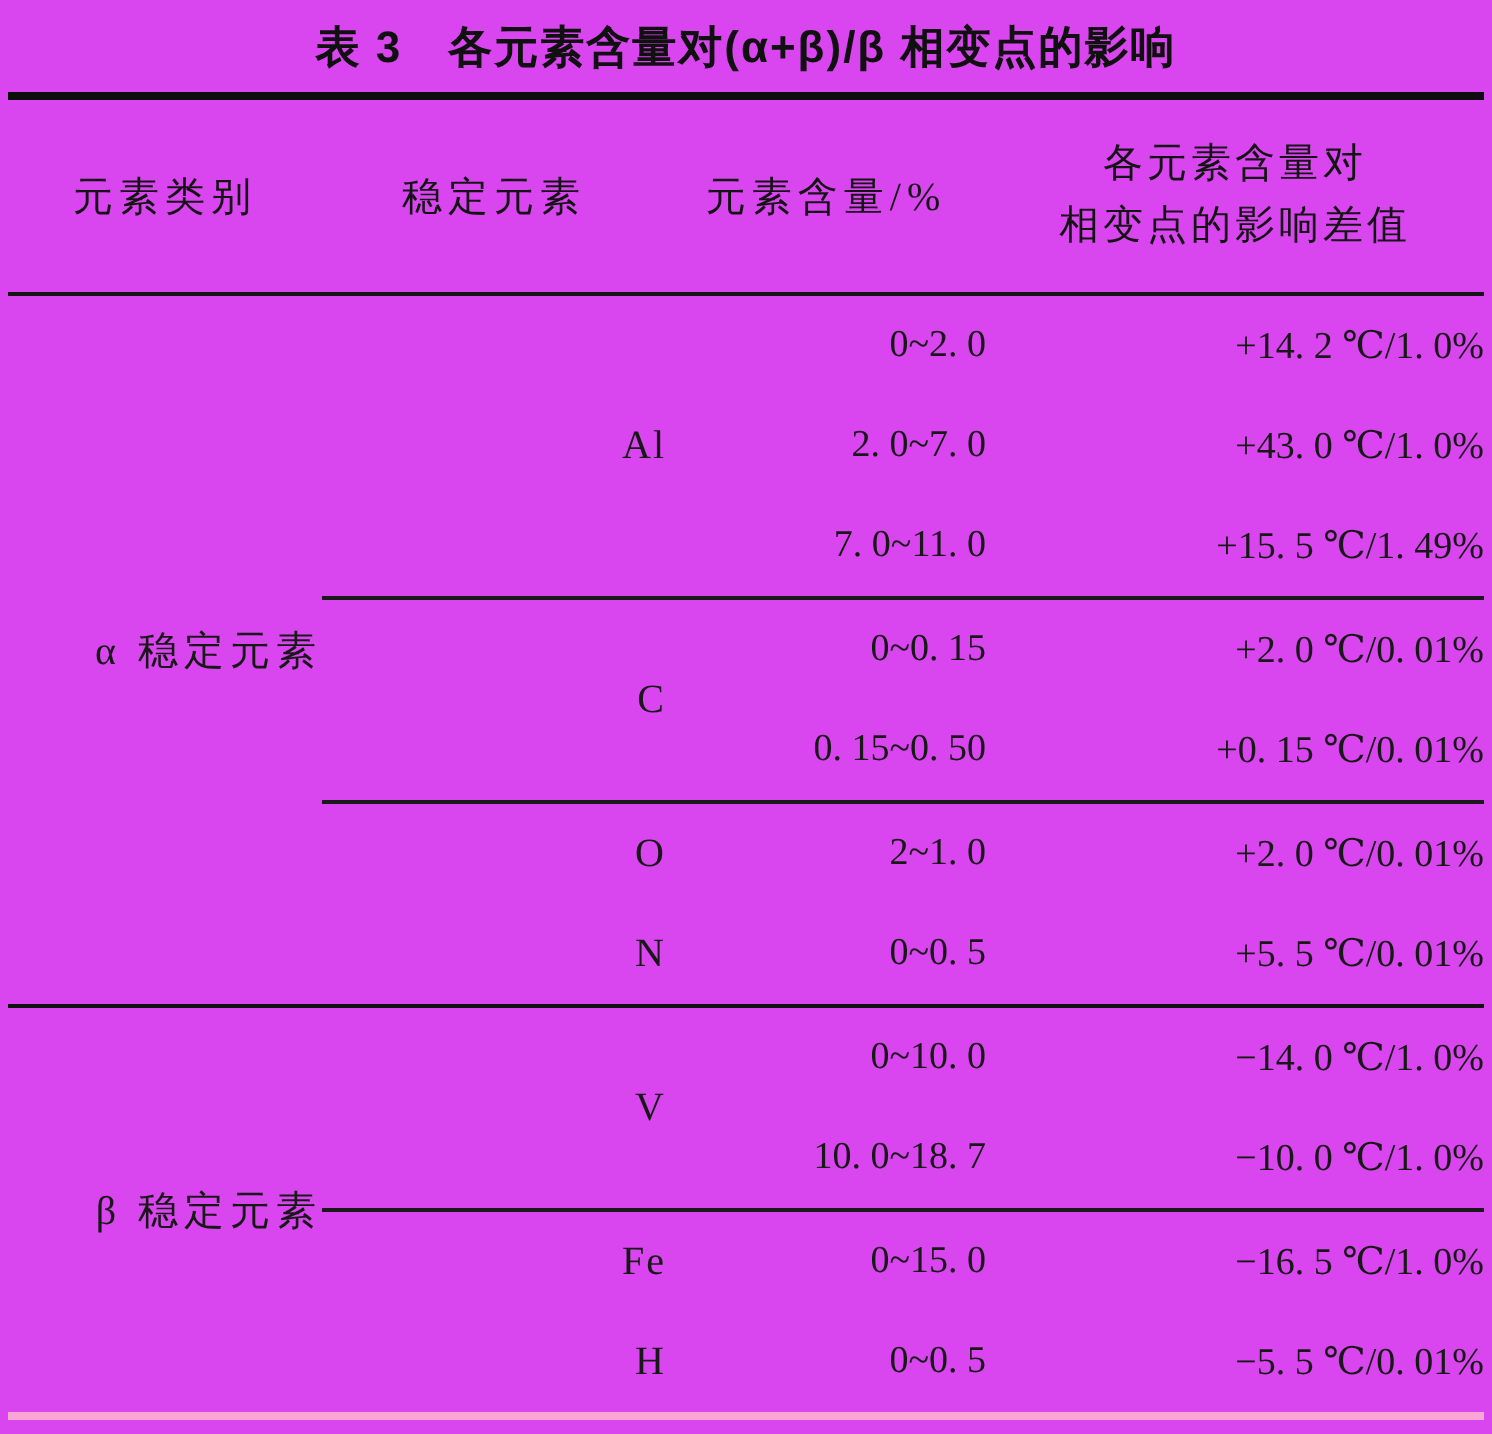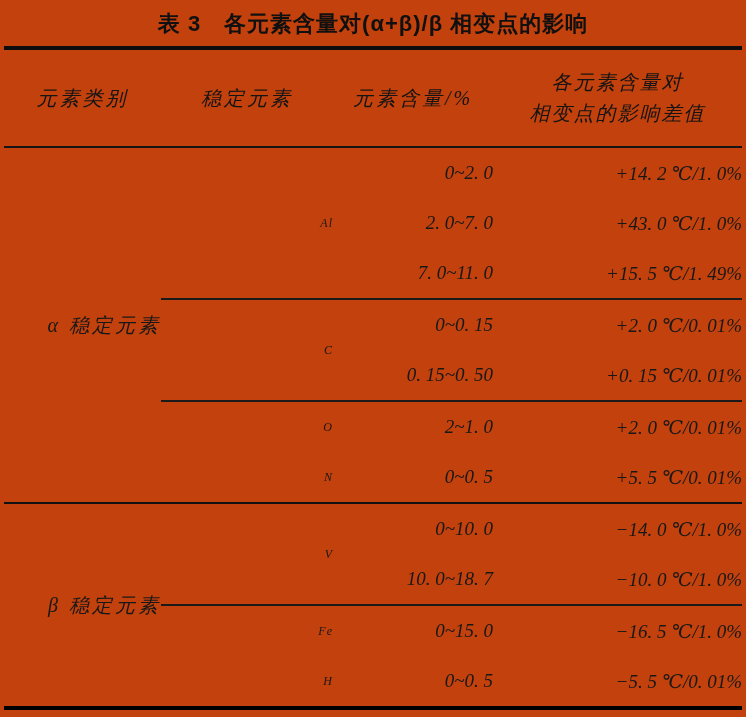--- a/index.html
+++ b/index.html
@@ -4,21 +4,21 @@
 <style>
   html, body {
     margin: 0;
     padding: 0;
     background: #ffffff;
   }
   .page {
     position: relative;
     width: 746px;
     height: 717px;
-    background: #c2410c;
+    background: #d946ef;
     font-family: "Liberation Serif", "DejaVu Serif", "DejaVu Sans", serif;
     color: #141414;
     overflow: hidden;
   }
   .title {
     padding-top: 9px;
     height: 37px;
     text-align: center;
     font-family: "Liberation Sans", "DejaVu Sans", sans-serif;
     font-size: 22px;
@@ -26,22 +26,21 @@
     letter-spacing: 1px;
     color: #101010;
     white-space: nowrap;
   }
   table.phase-table {
     margin-left: 4px;
     width: 738px;
     border-collapse: collapse;
     table-layout: fixed;
     border-top: 4px solid #0d0d0d;
-    border-bottom: 4px solid #000000;
-    font-style: italic;
+    border-bottom: 4px solid #f9a8d4;
   }
   col.c1 { width: 157px; }
   col.c2 { width: 172px; }
   col.c3 { width: 160px; }
   col.c4 { width: 249px; }
   thead th {
     height: 96px;
     font-weight: normal;
     font-size: 20px;
     letter-spacing: 3px;
@@ -62,21 +61,21 @@
     font-size: 19px;
     padding: 0;
     white-space: nowrap;
     color: #181818;
   }
   td.cat {
     font-size: 20px;
     letter-spacing: 3px;
   }
   td.el {
-    font-size: 12px;
+    font-size: 20px;
     letter-spacing: 1px;
   }
   td.bt {
     border-top: 2px solid #1a1a1a;
   }
   tr.sec-divider td.bt {
     border-top: 2px solid #111111;
   }
 </style>
 </head>

